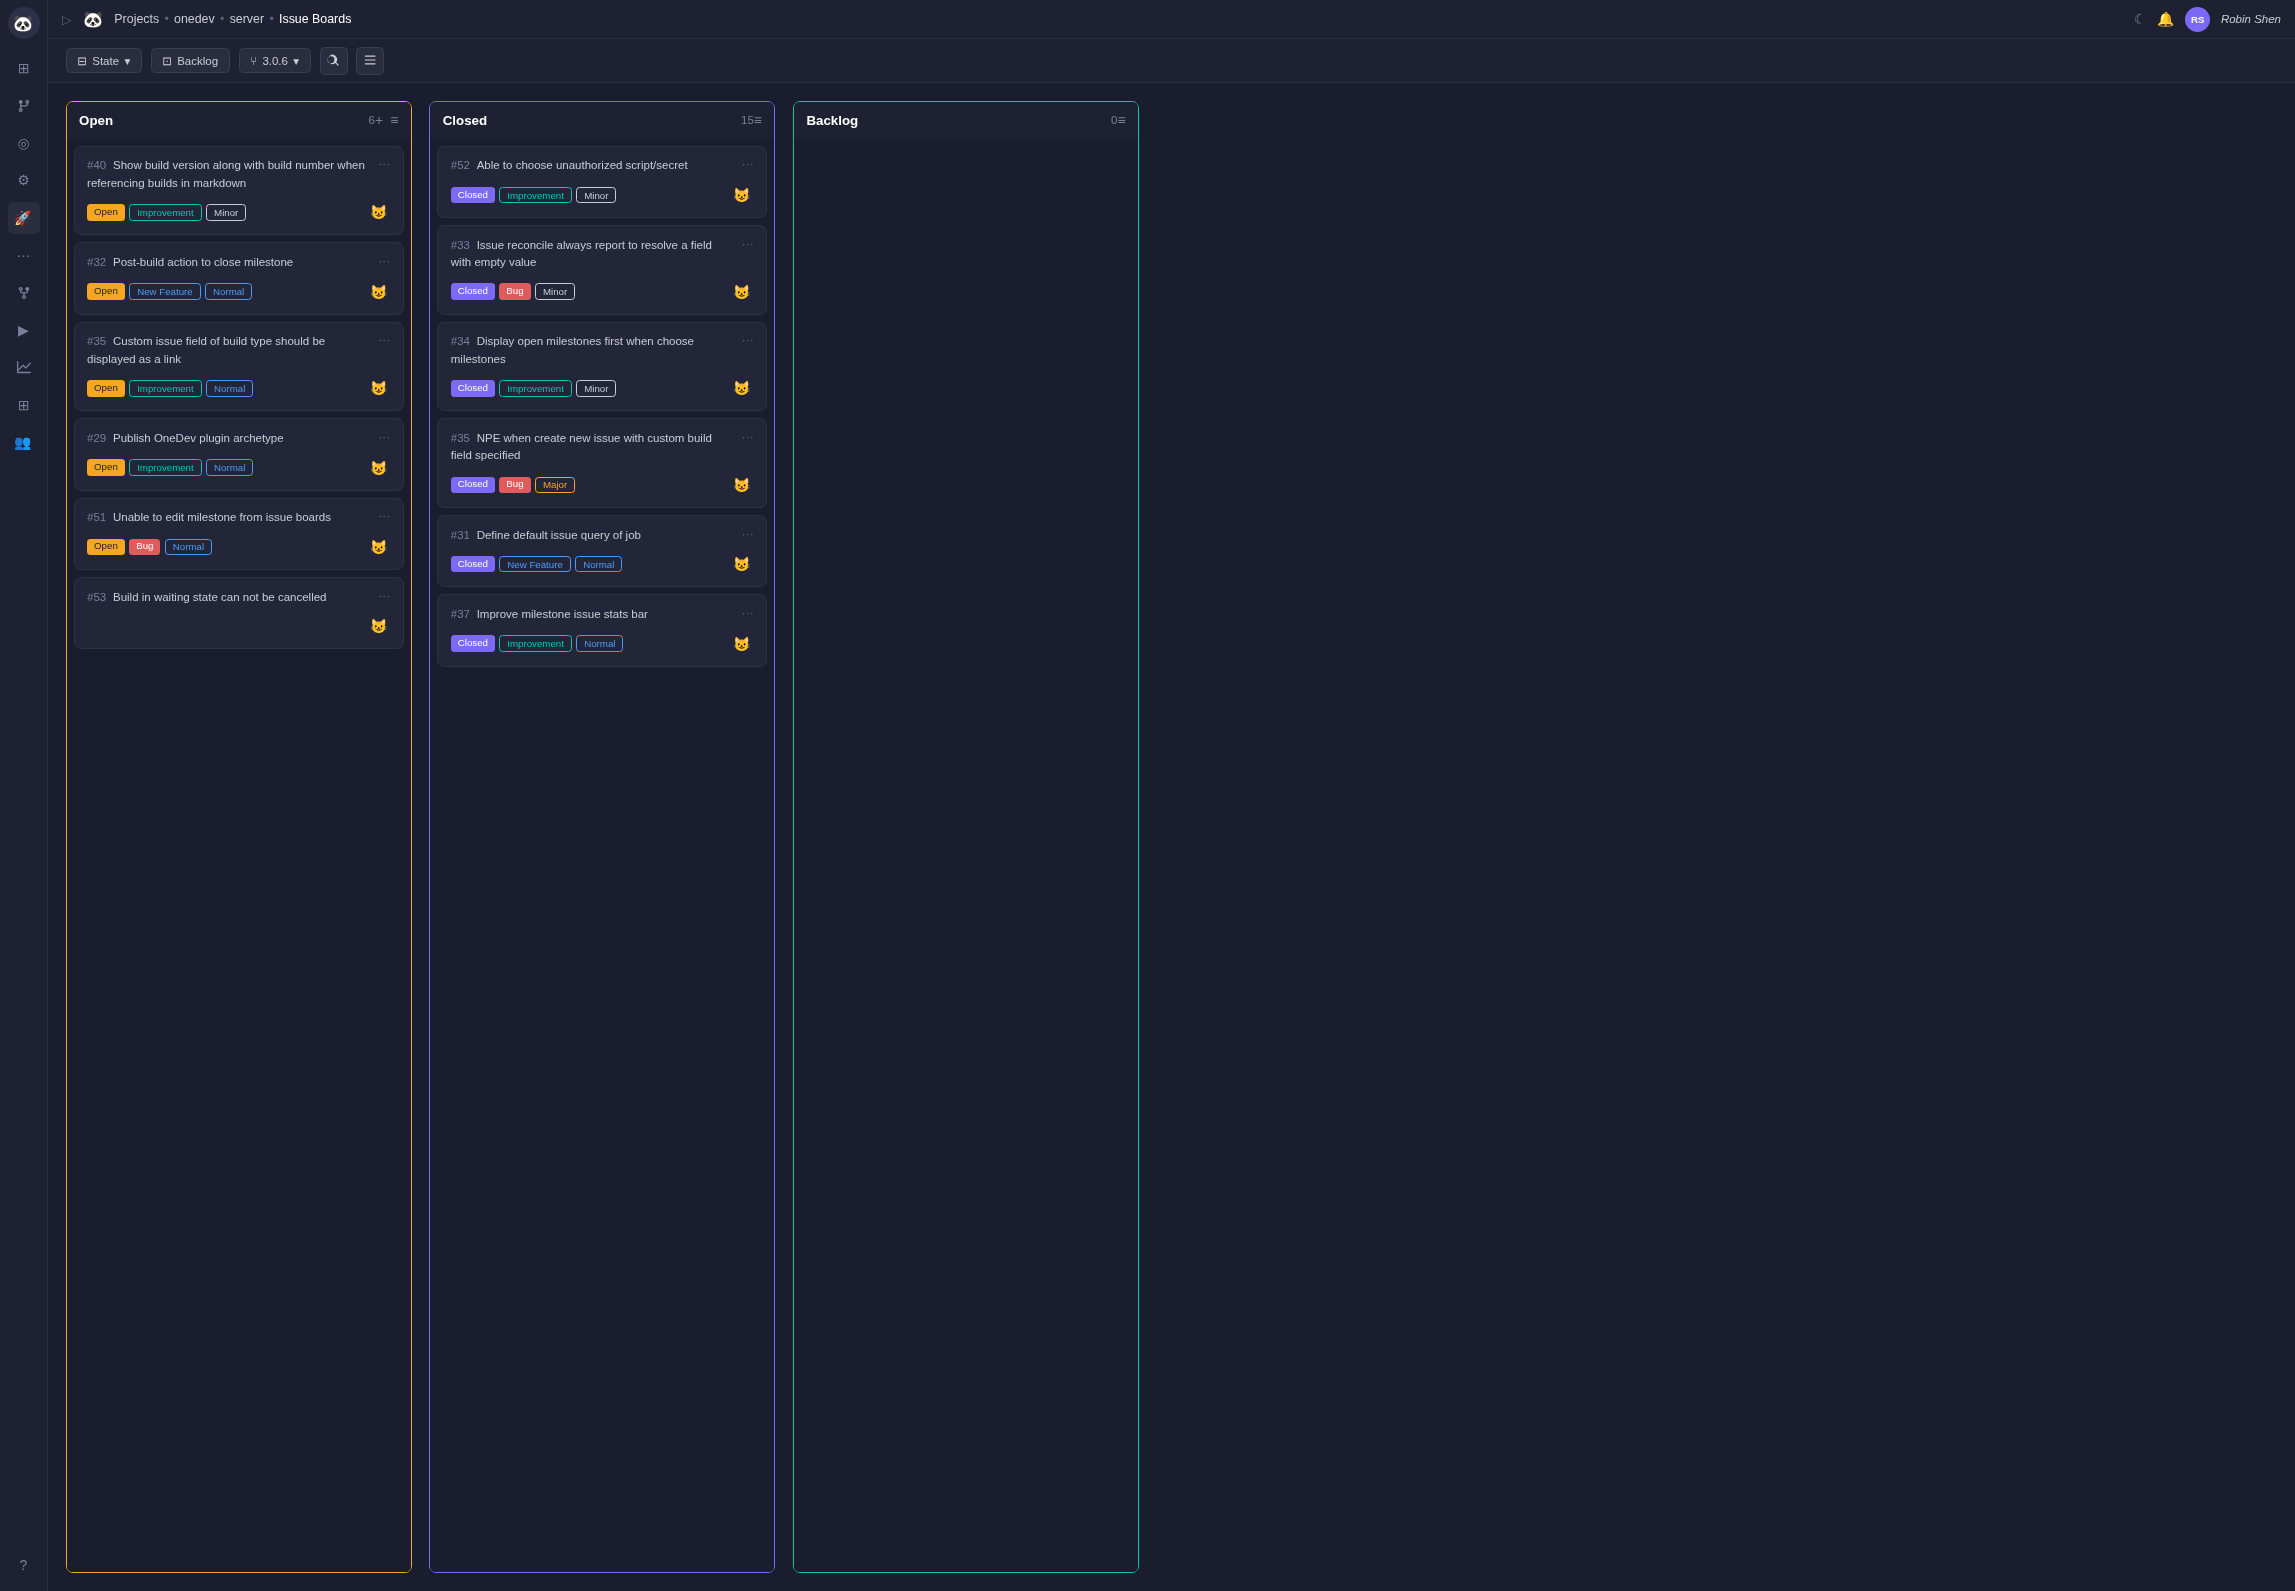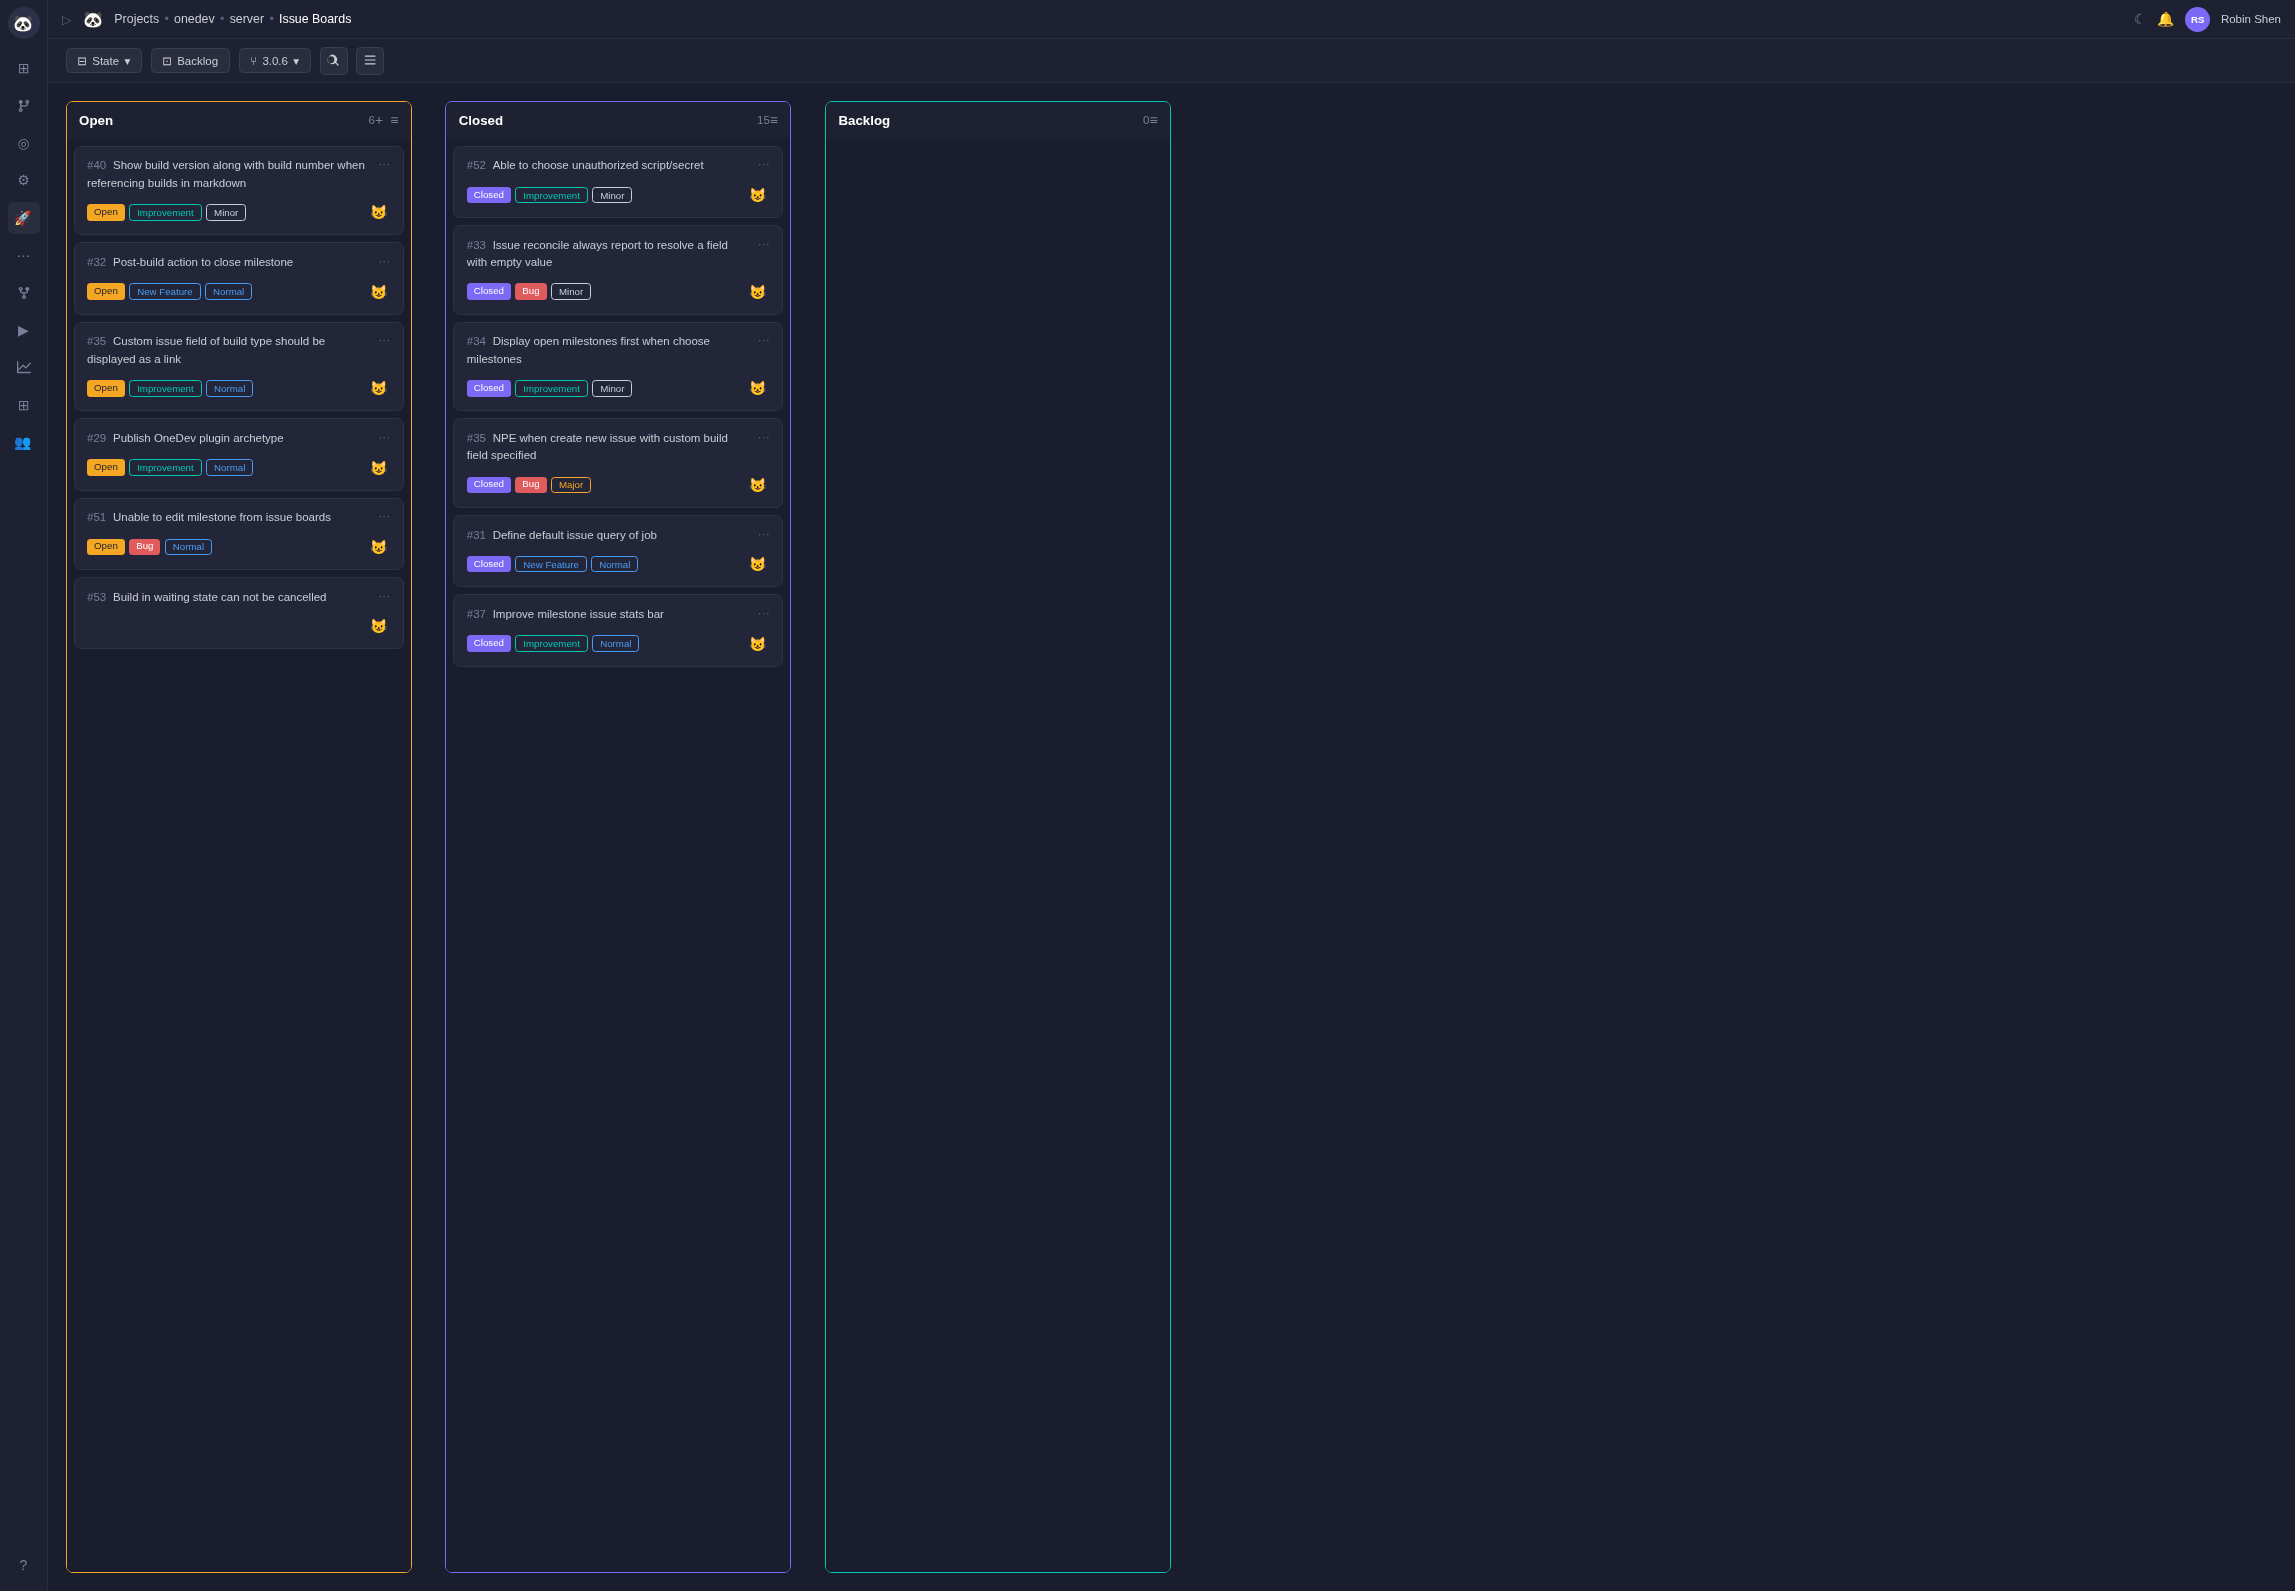--- a/index.html
+++ b/index.html
@@ -147,21 +147,21 @@
       border: 0.9px solid #3a3d52;
       border-radius: 4.4px;
       cursor: pointer;
       color: #c9cdd4;
     }
 
     
     .board {
       flex: 1;
       display: flex;
-      gap: 16px;
+      gap: 0;
       padding: 17.7px;
       overflow-x: auto;
       overflow-y: hidden;
       background: #1a1d2e;
     }
 
     .column {
       width: 346px;
       flex-shrink: 0;
       border-radius: 7px;
@@ -327,21 +327,21 @@
       <span style="cursor:pointer;">onedev</span>
       <span class="sep">•</span>
       <span style="cursor:pointer;">server</span>
       <span class="sep">•</span>
       <span class="current">Issue Boards</span>
     </div>
     <div class="topnav-actions">
       <span style="cursor:pointer; color:#7a7f9a; font-size:14px;">☾</span>
       <span style="cursor:pointer; color:#7a7f9a; font-size:14px;">🔔</span>
       <div class="avatar">RS</div>
-      <span class="user-name" style="cursor:pointer;">Robin Shen</span>
+      <span class="user-name" style="cursor:pointer;font-style:italic;">Robin Shen</span>
     </div>
   </div>
 
   <div class="toolbar">
     <button class="toolbar-btn">
       <span>⊟</span>
       <span>State</span>
       <span>▾</span>
     </button>
     <button class="toolbar-btn">

